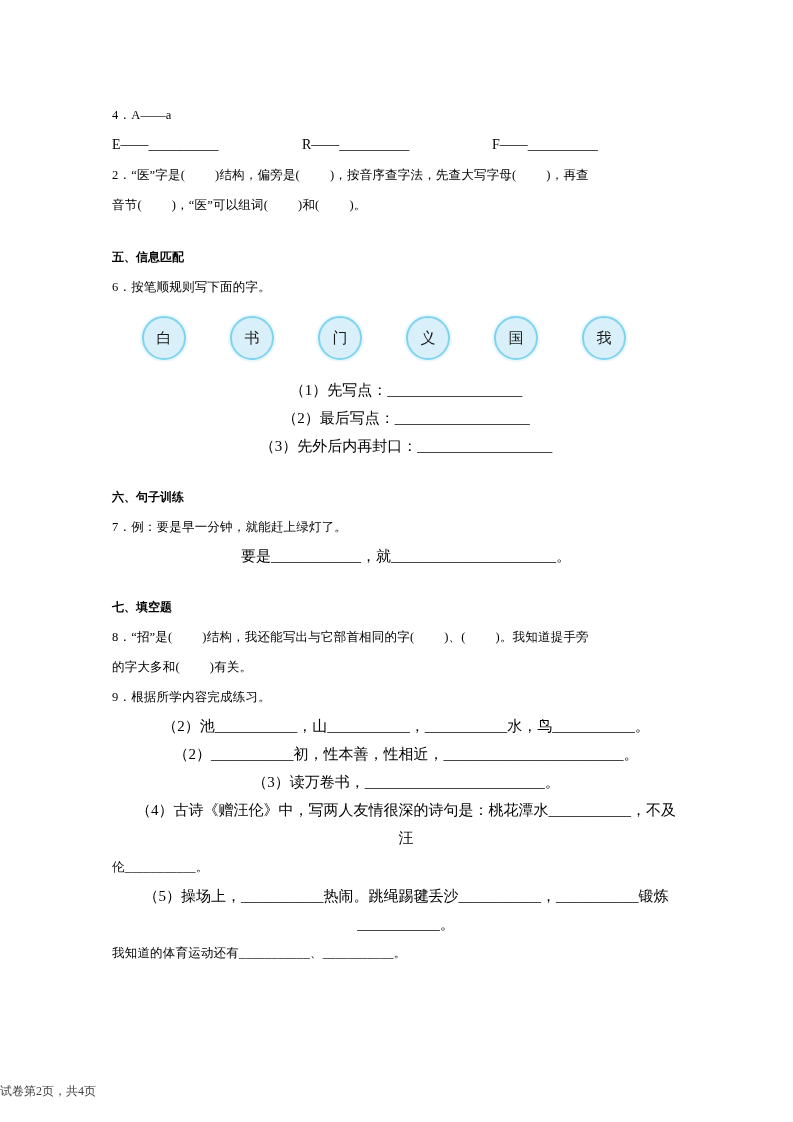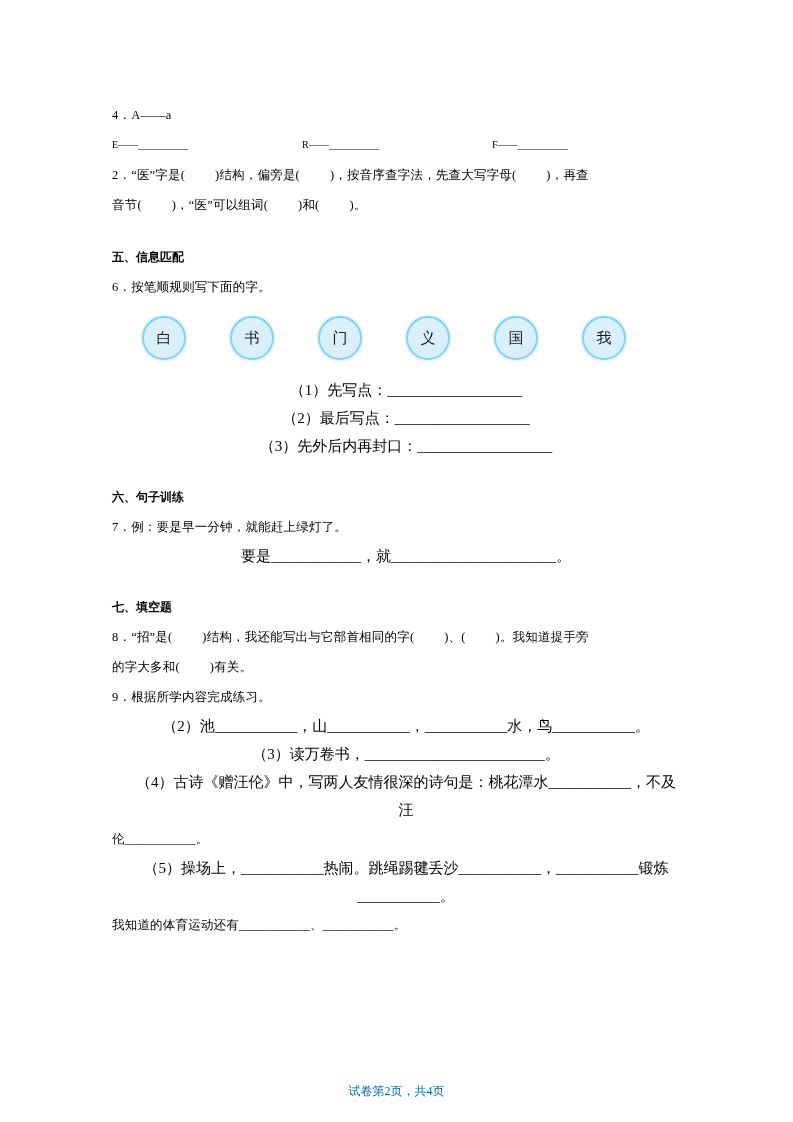--- a/index.html
+++ b/index.html
@@ -65,29 +65,29 @@
     font-size: 15px;
     color: #1a1a1a;
     font-family: "Liberation Serif", "DejaVu Serif", serif;
   }
 
   .footer {
     position: absolute;
     left: 0;
     right: 0;
     bottom: 30px;
-    text-align: center;
+    text-align: left;
     font-size: 12px;
-    color: #0369a1;
+    color: #404040;
     font-family: "Liberation Serif", "DejaVu Serif", serif;
   }
 
   .tab-row {
     display: flex;
-    font-size: 10px;
+    font-size: 14px;
     line-height: 30px;
   }
   .tab-row .cell-a { width: 190px; }
   .tab-row .cell-b { width: 190px; }
 </style>
 </head>
 <body>
 
 <div class="page">
   <div class="content">
@@ -122,20 +122,21 @@
     <div class="section-title">六、句子训练</div>
     <div class="line">7．例：要是早一分钟，就能赶上绿灯了。</div>
     <div class="sub">要是____________，就______________________。</div>
 
     <div class="section-title">七、填空题</div>
     <div class="line">8．“招”是(         )结构，我还能写出与它部首相同的字(         )、(         )。我知道提手旁</div>
     <div class="line">的字大多和(         )有关。</div>
     <div class="line">9．根据所学内容完成练习。</div>
 
     <div class="sub">（2）池___________，山___________，___________水，鸟___________。</div>
+    <div class="sub">（2）___________初，性本善，性相近，________________________。</div>
     <div class="sub">（3）读万卷书，________________________。</div>
     <div class="sub">（4）古诗《赠汪伦》中，写两人友情很深的诗句是：桃花潭水___________，不及汪</div>
     <div class="line">伦___________。</div>
     <div class="sub">（5）操场上，___________热闹。跳绳踢毽丢沙___________，___________锻炼___________。</div>
     <div class="line">我知道的体育运动还有___________、___________。</div>
 
   </div>
 
   <div class="footer">试卷第2页，共4页</div>
 </div>

